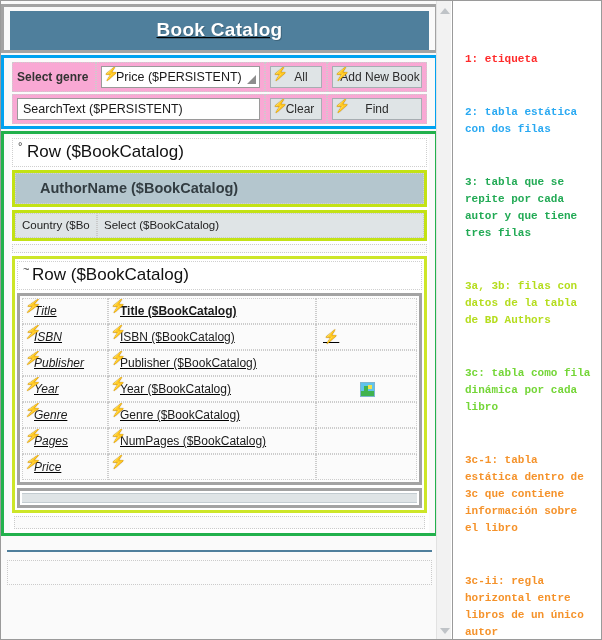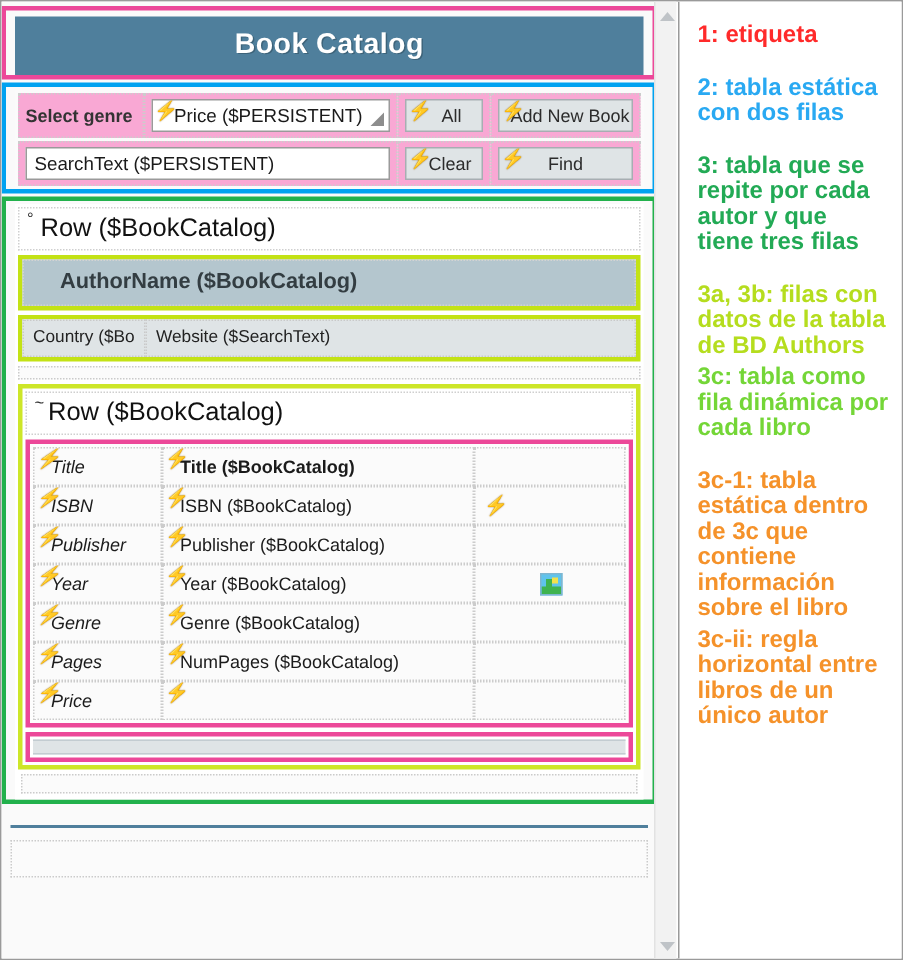--- a/index.html
+++ b/index.html
@@ -55,21 +55,21 @@
     border-bottom: 6px solid #bfc3c7;
   }
   .tri-down {
     width: 0; height: 0;
     border-left: 5px solid transparent;
     border-right: 5px solid transparent;
     border-top: 6px solid #bfc3c7;
   }
 
   
-  .ol-red    { border: 3px solid #ec4899; }
+  .ol-red    { border: 3px solid #a3a3a3; text-decoration: underline; }
   .ol-blue   { border: 3px solid #00a2f0; }
   .ol-green  { border: 3px solid #22b14c; }
   .ol-lime   { border: 3px solid #c3e215; }
   .ol-lime2  { border: 3px solid #cde628; }
 
   
   .title-band {
     margin: 4px 6px 0 6px;
     background: #4f7f9c;
     color: #ffffff;
@@ -289,25 +289,26 @@
   
   #notes {
     position: absolute;
     left: 451px; top: 0;
     width: 151px; height: 640px;
     background: #ffffff;
     border-left: 1px solid #9a9a9a;
     padding: 14px 10px 0 12px;
   }
   .note {
-    font-size: 16px;
+    font-size: 11px;
     font-weight: bold;
     line-height: 17px;
     margin-bottom: 18px;
-    font-family: Liberation Sans, sans-serif;
+    font-family: Liberation Mono, monospace;
+    margin-top: 36px;
   }
   .note.tight { margin-bottom: 4px; }
 </style>
 </head>
 <body>
 
 <div id="app">
 
   <div id="editor-pane">
     <div id="editor-canvas">
@@ -373,21 +374,21 @@
             <span>Row ($BookCatalog)</span>
           </div>
 
           <div class="ol-lime lime-wrap">
             <div class="author-cell">AuthorName ($BookCatalog)</div>
           </div>
 
           <div class="ol-lime" style="margin-top:3px;">
             <div class="cw-row">
               <div class="cw-cell c1">Country ($Bo</div>
-              <div class="cw-cell c2">Website ($SearchText)</div>
+              <div class="cw-cell c2">Select ($BookCatalog)</div>
             </div>
           </div>
 
           <div class="spacer-strip"></div>
 
           <div class="ol-lime2 lime-block">
 
             <div class="rowlabel">
               <span class="mark">~</span>
               <span>Row ($BookCatalog)</span>

